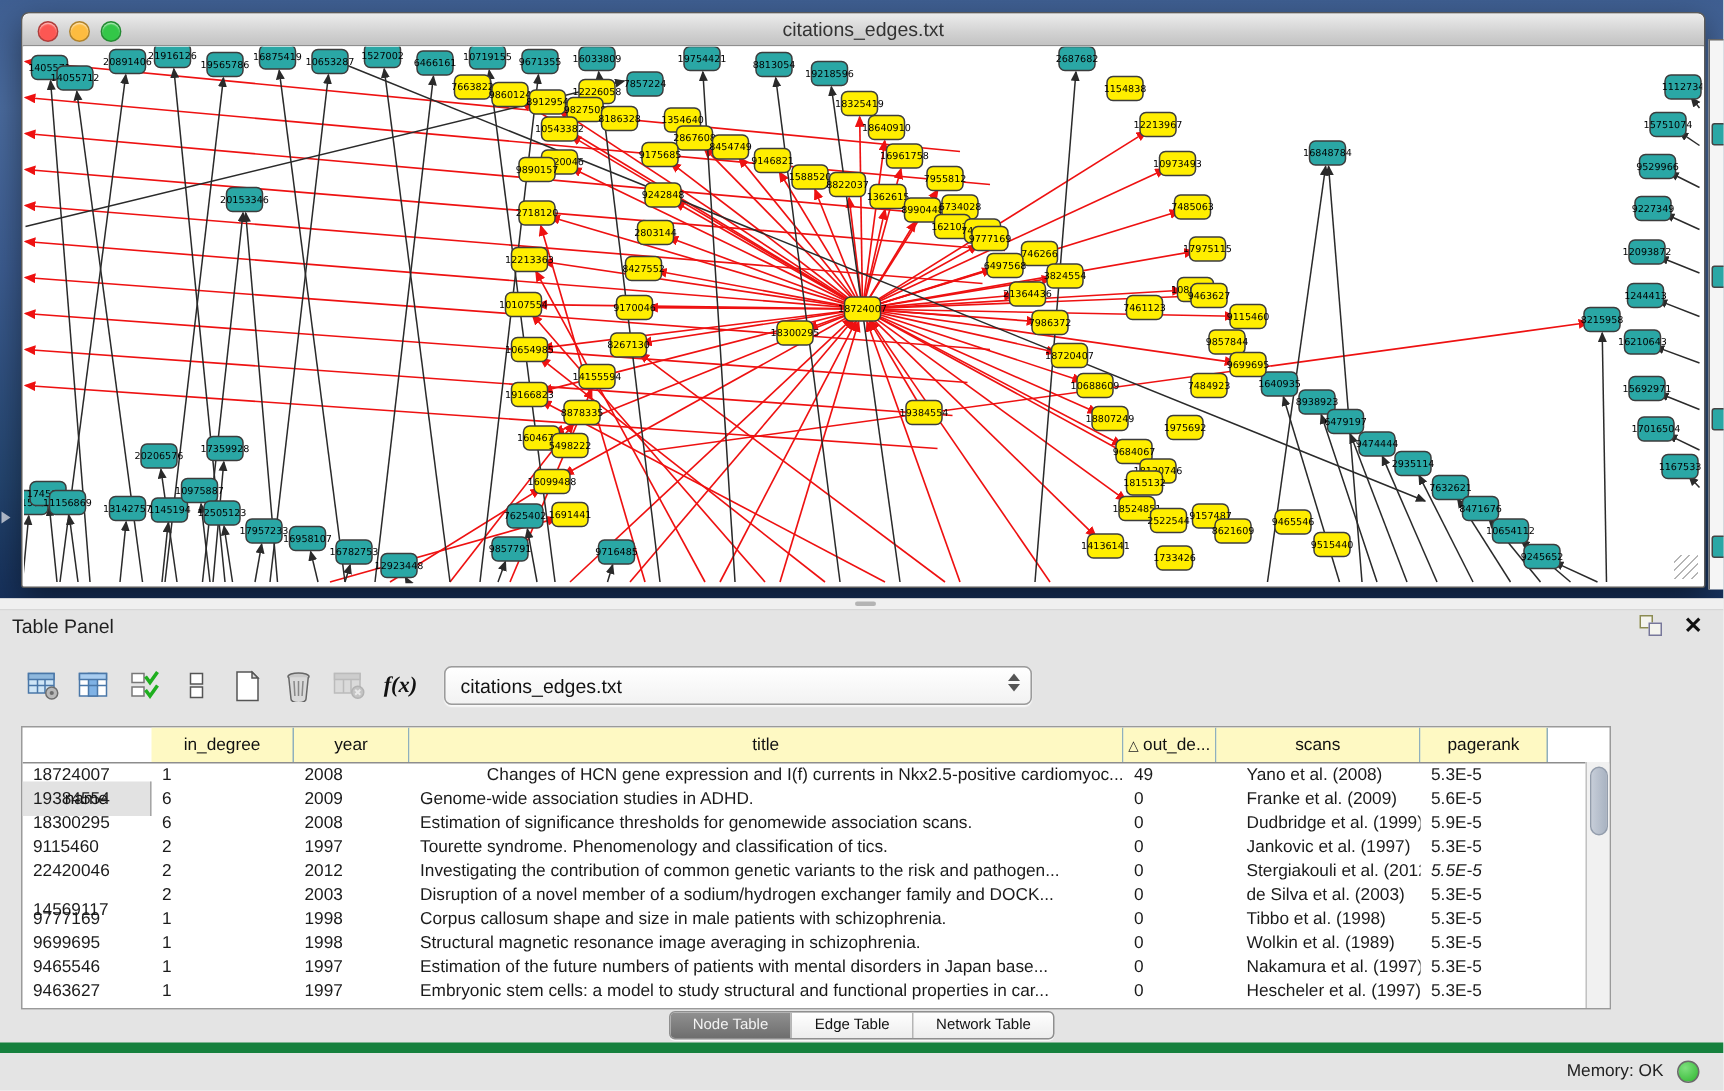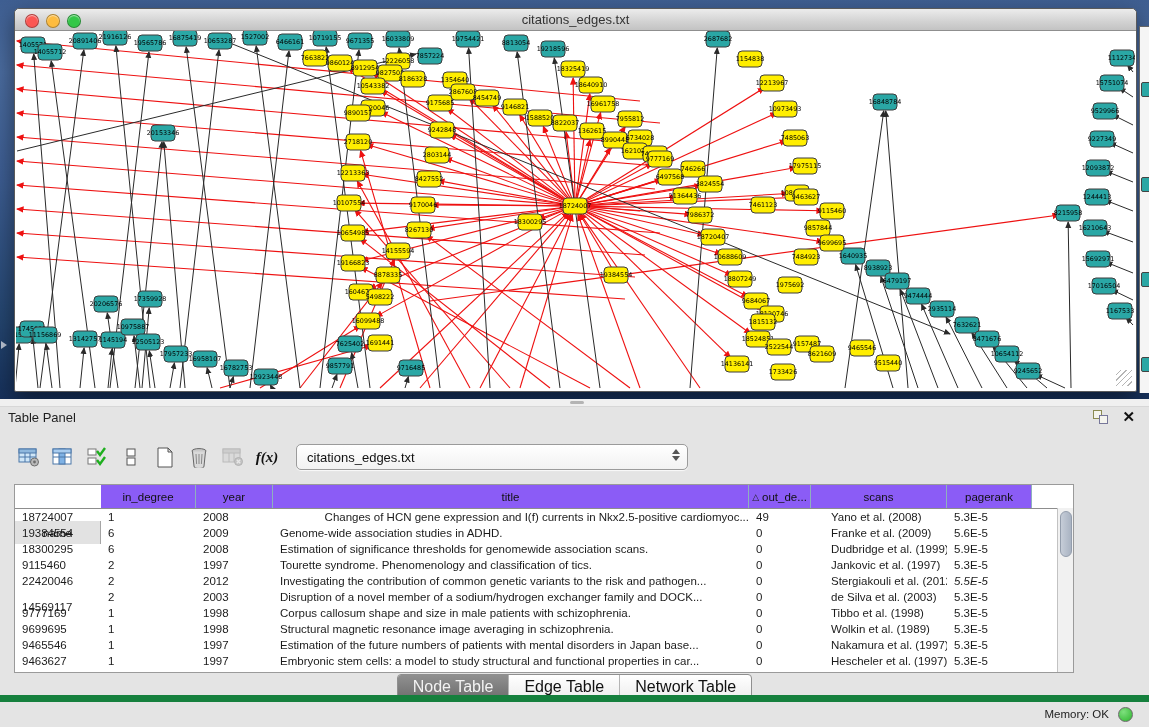--- a/index.html
+++ b/index.html
@@ -57,36 +57,36 @@
   #table-combo .val{font-size:13px;color:#111;margin-left:10px;}
   #table-combo .arrows{position:absolute;right:7px;top:4px;display:flex;flex-direction:column;gap:2px;}
   #table-combo .arrows i{width:0;height:0;border-left:4px solid transparent;border-right:4px solid transparent;}
   #table-combo .arrows .up{border-bottom:5px solid #555;}
   #table-combo .arrows .dn{border-top:5px solid #555;}
 
   
   #tablewrap{position:absolute;left:14px;top:85px;width:1058px;height:187px;background:#fff;
     border:1px solid #9a9a9a;overflow:hidden;}
   .hdr-row{display:flex;height:23px;border-bottom:1px solid #8d8d8d;}
-  .hdr-cell{box-sizing:border-box;height:23px;background:#8b5cf6;border-right:1px solid #8fb0bd;
+  .hdr-cell{box-sizing:border-box;height:23px;background:#fef9c3;border-right:1px solid #8fb0bd;
     font-size:11.5px;color:#111;display:flex;align-items:center;justify-content:center;overflow:hidden;white-space:nowrap;}
   .hdr-cell.key{background:#e2e2e2;border-right:1px solid #a5a5a5;}
   .sort-glyph{font-size:9px;margin-right:3px;color:#222;}
   .t-row{display:flex;height:16px;align-items:center;}
   .t-cell{box-sizing:border-box;padding-left:7px;font-size:11.5px;color:#1b1b1b;
     overflow:hidden;white-space:nowrap;}
   #vscroll{position:absolute;right:0;top:23px;bottom:0;width:15px;background:#f1f1f1;border-left:1px solid #c2c2c2;}
   #vthumb{position:absolute;left:2px;top:3px;width:10px;height:44px;border-radius:6px;
     background:linear-gradient(90deg,#c6cdd8,#a9b3c2);border:1px solid #939dac;}
 
   
   #tabs{position:absolute;left:0;top:275px;width:100%;display:flex;justify-content:center;}
   #seg{display:inline-flex;border:1px solid #8f8f8f;border-radius:4px;overflow:hidden;
     background:linear-gradient(#ffffff,#ededed);box-shadow:0 1px 0 rgba(255,255,255,.7);}
-  .seg-btn{padding:3px 15px;font-size:16px;color:#111;border-left:1px solid #b5b5b5;cursor:pointer;white-space:nowrap;}
+  .seg-btn{padding:3px 15px;font-size:10px;color:#111;border-left:1px solid #b5b5b5;cursor:pointer;white-space:nowrap;}
   .seg-btn:first-child{border-left:none;}
   .seg-btn.active{background:linear-gradient(#909090,#6e6e6e);color:#f3f3f3;}
 
   
   #statusbar{position:absolute;left:0;bottom:0;width:100%;height:25px;border-top:7px solid #15803d;}
   #memory-label{position:absolute;right:40px;top:6px;font-size:11.5px;color:#222;}
   #memory-dot{position:absolute;right:16px;top:5px;width:13px;height:13px;border-radius:50%;
     background:radial-gradient(circle at 35% 30%,#7ee07e,#2eb52e);border:1px solid #6a6a6a;}
 
   

